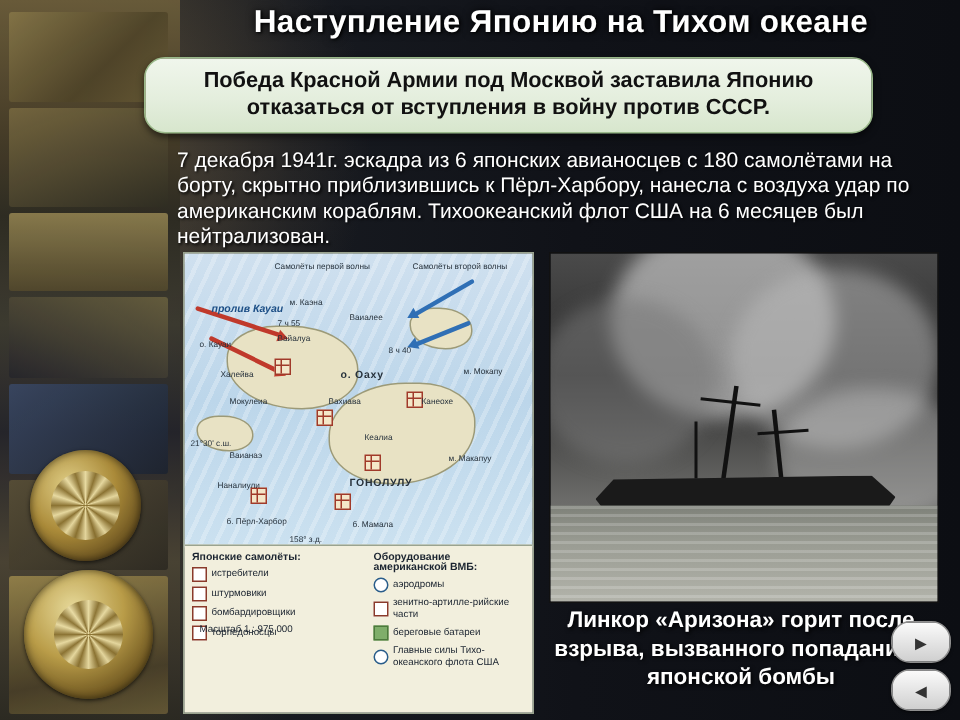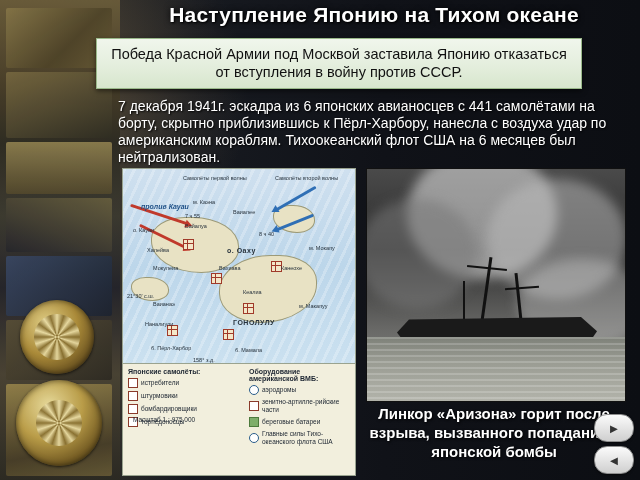--- a/index.html
+++ b/index.html
@@ -54,25 +54,25 @@
     line-height:25px;
     text-shadow:0 0 6px rgba(0,0,0,.85), 1px 1px 2px #000;
     letter-spacing:.2px;
   }
 
   
   .callout{
     position:absolute;left:96px;top:38px;width:464px;
     background:linear-gradient(180deg,#f0f6ec 0%,#e4eedd 55%,#d7e6cd 100%);
     border:1px solid #9ab98a;
-    border-radius:0;
+    border-radius:14px;
     box-shadow:0 2px 5px rgba(0,0,0,.55);
     padding:6px 10px 7px 10px;
     color:#111;
-    font-size:14.5px;font-weight:normal;line-height:18px;
+    font-size:14.5px;font-weight:bold;line-height:18px;
     text-align:center;
   }
 
   
   .body-text{
     position:absolute;left:118px;top:98px;width:500px;
     color:#ffffff;
     font-size:14px;line-height:17px;
     text-shadow:1px 1px 2px #000;
   }
@@ -182,21 +182,21 @@
       </div>
     <div class="medal m2">
         <div class="star"></div>
       </div>
   </div>
 
   <div class="title">Наступление Японию на Тихом океане</div>
 
   <div class="callout">Победа Красной Армии под Москвой заставила Японию отказаться от вступления в войну против СССР.</div>
 
-  <div class="body-text">7 декабря 1941г. эскадра из 6 японских авианосцев с 441 самолётами на борту, скрытно приблизившись к Пёрл-Харбору, нанесла с воздуха удар по американским кораблям. Тихоокеанский флот США на 6 месяцев был нейтрализован.</div>
+  <div class="body-text">7 декабря 1941г. эскадра из 6 японских авианосцев с 180 самолётами на борту, скрытно приблизившись к Пёрл-Харбору, нанесла с воздуха удар по американским кораблям. Тихоокеанский флот США на 6 месяцев был нейтрализован.</div>
 
   <div class="map">
     <div class="sea"></div>
     <div class="sea2"></div>
 
     <div class="island i1"></div>
     <div class="island i2"></div>
     <div class="island i3"></div>
     <div class="island i4"></div>
 

